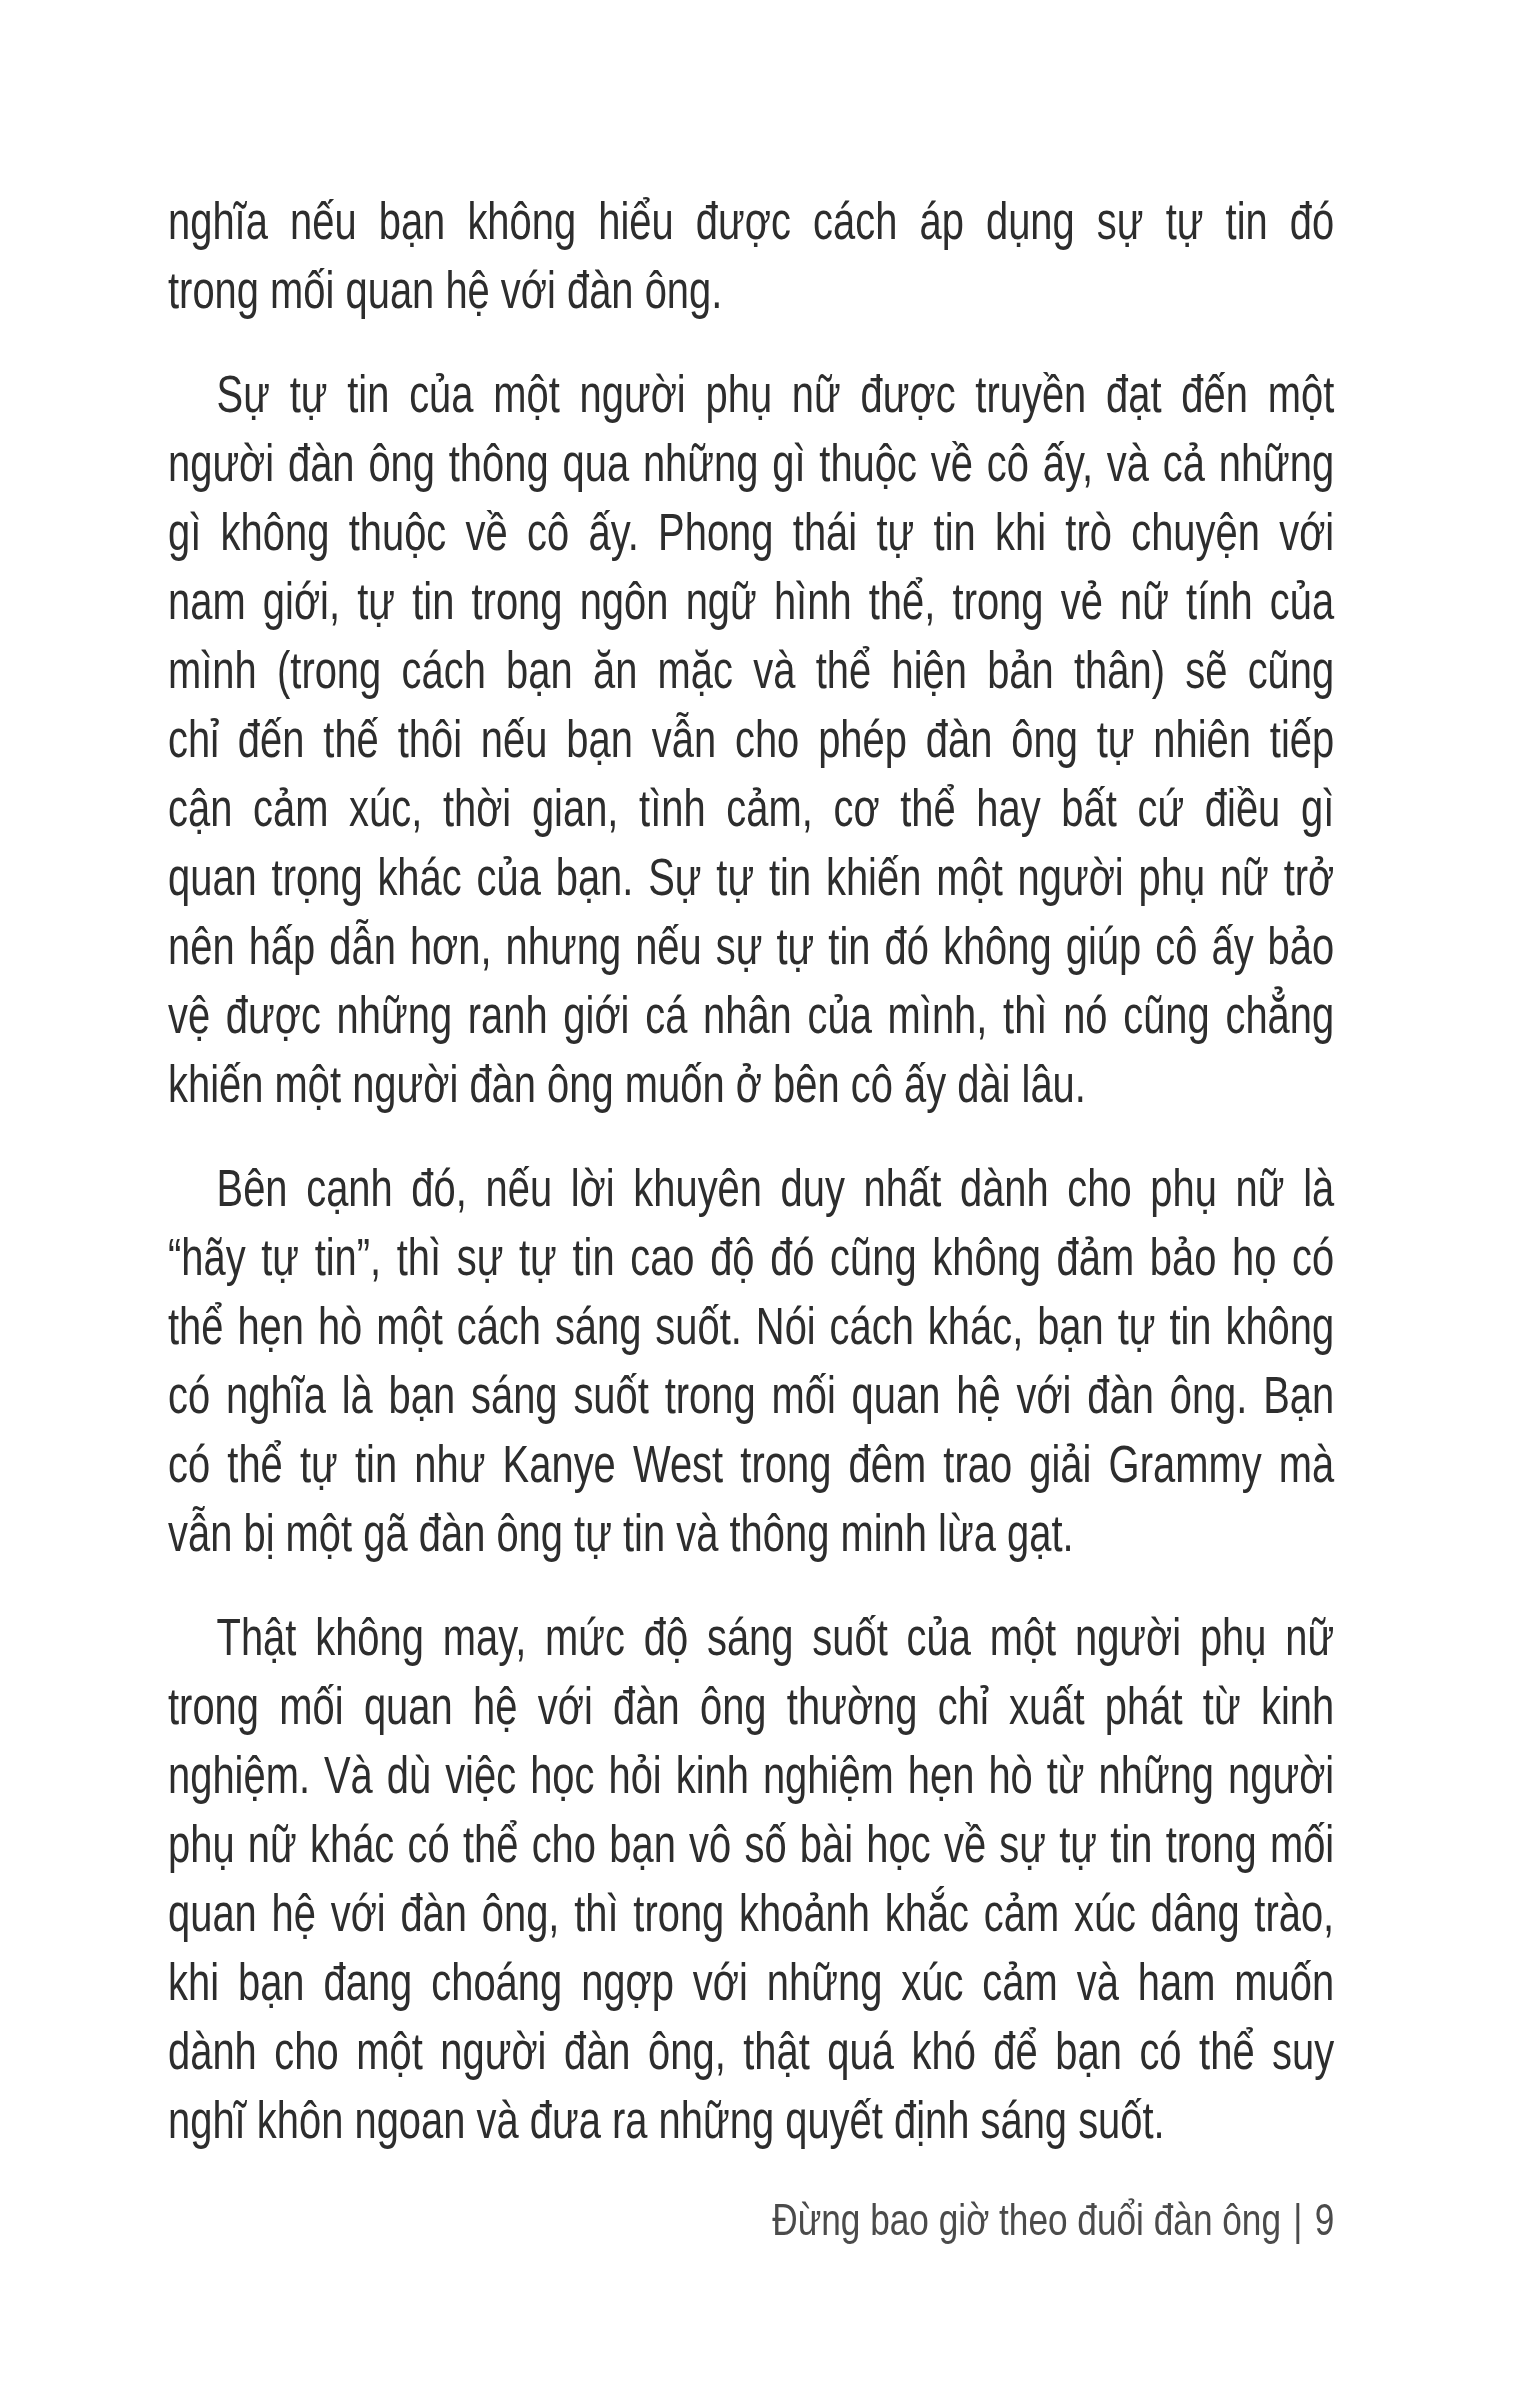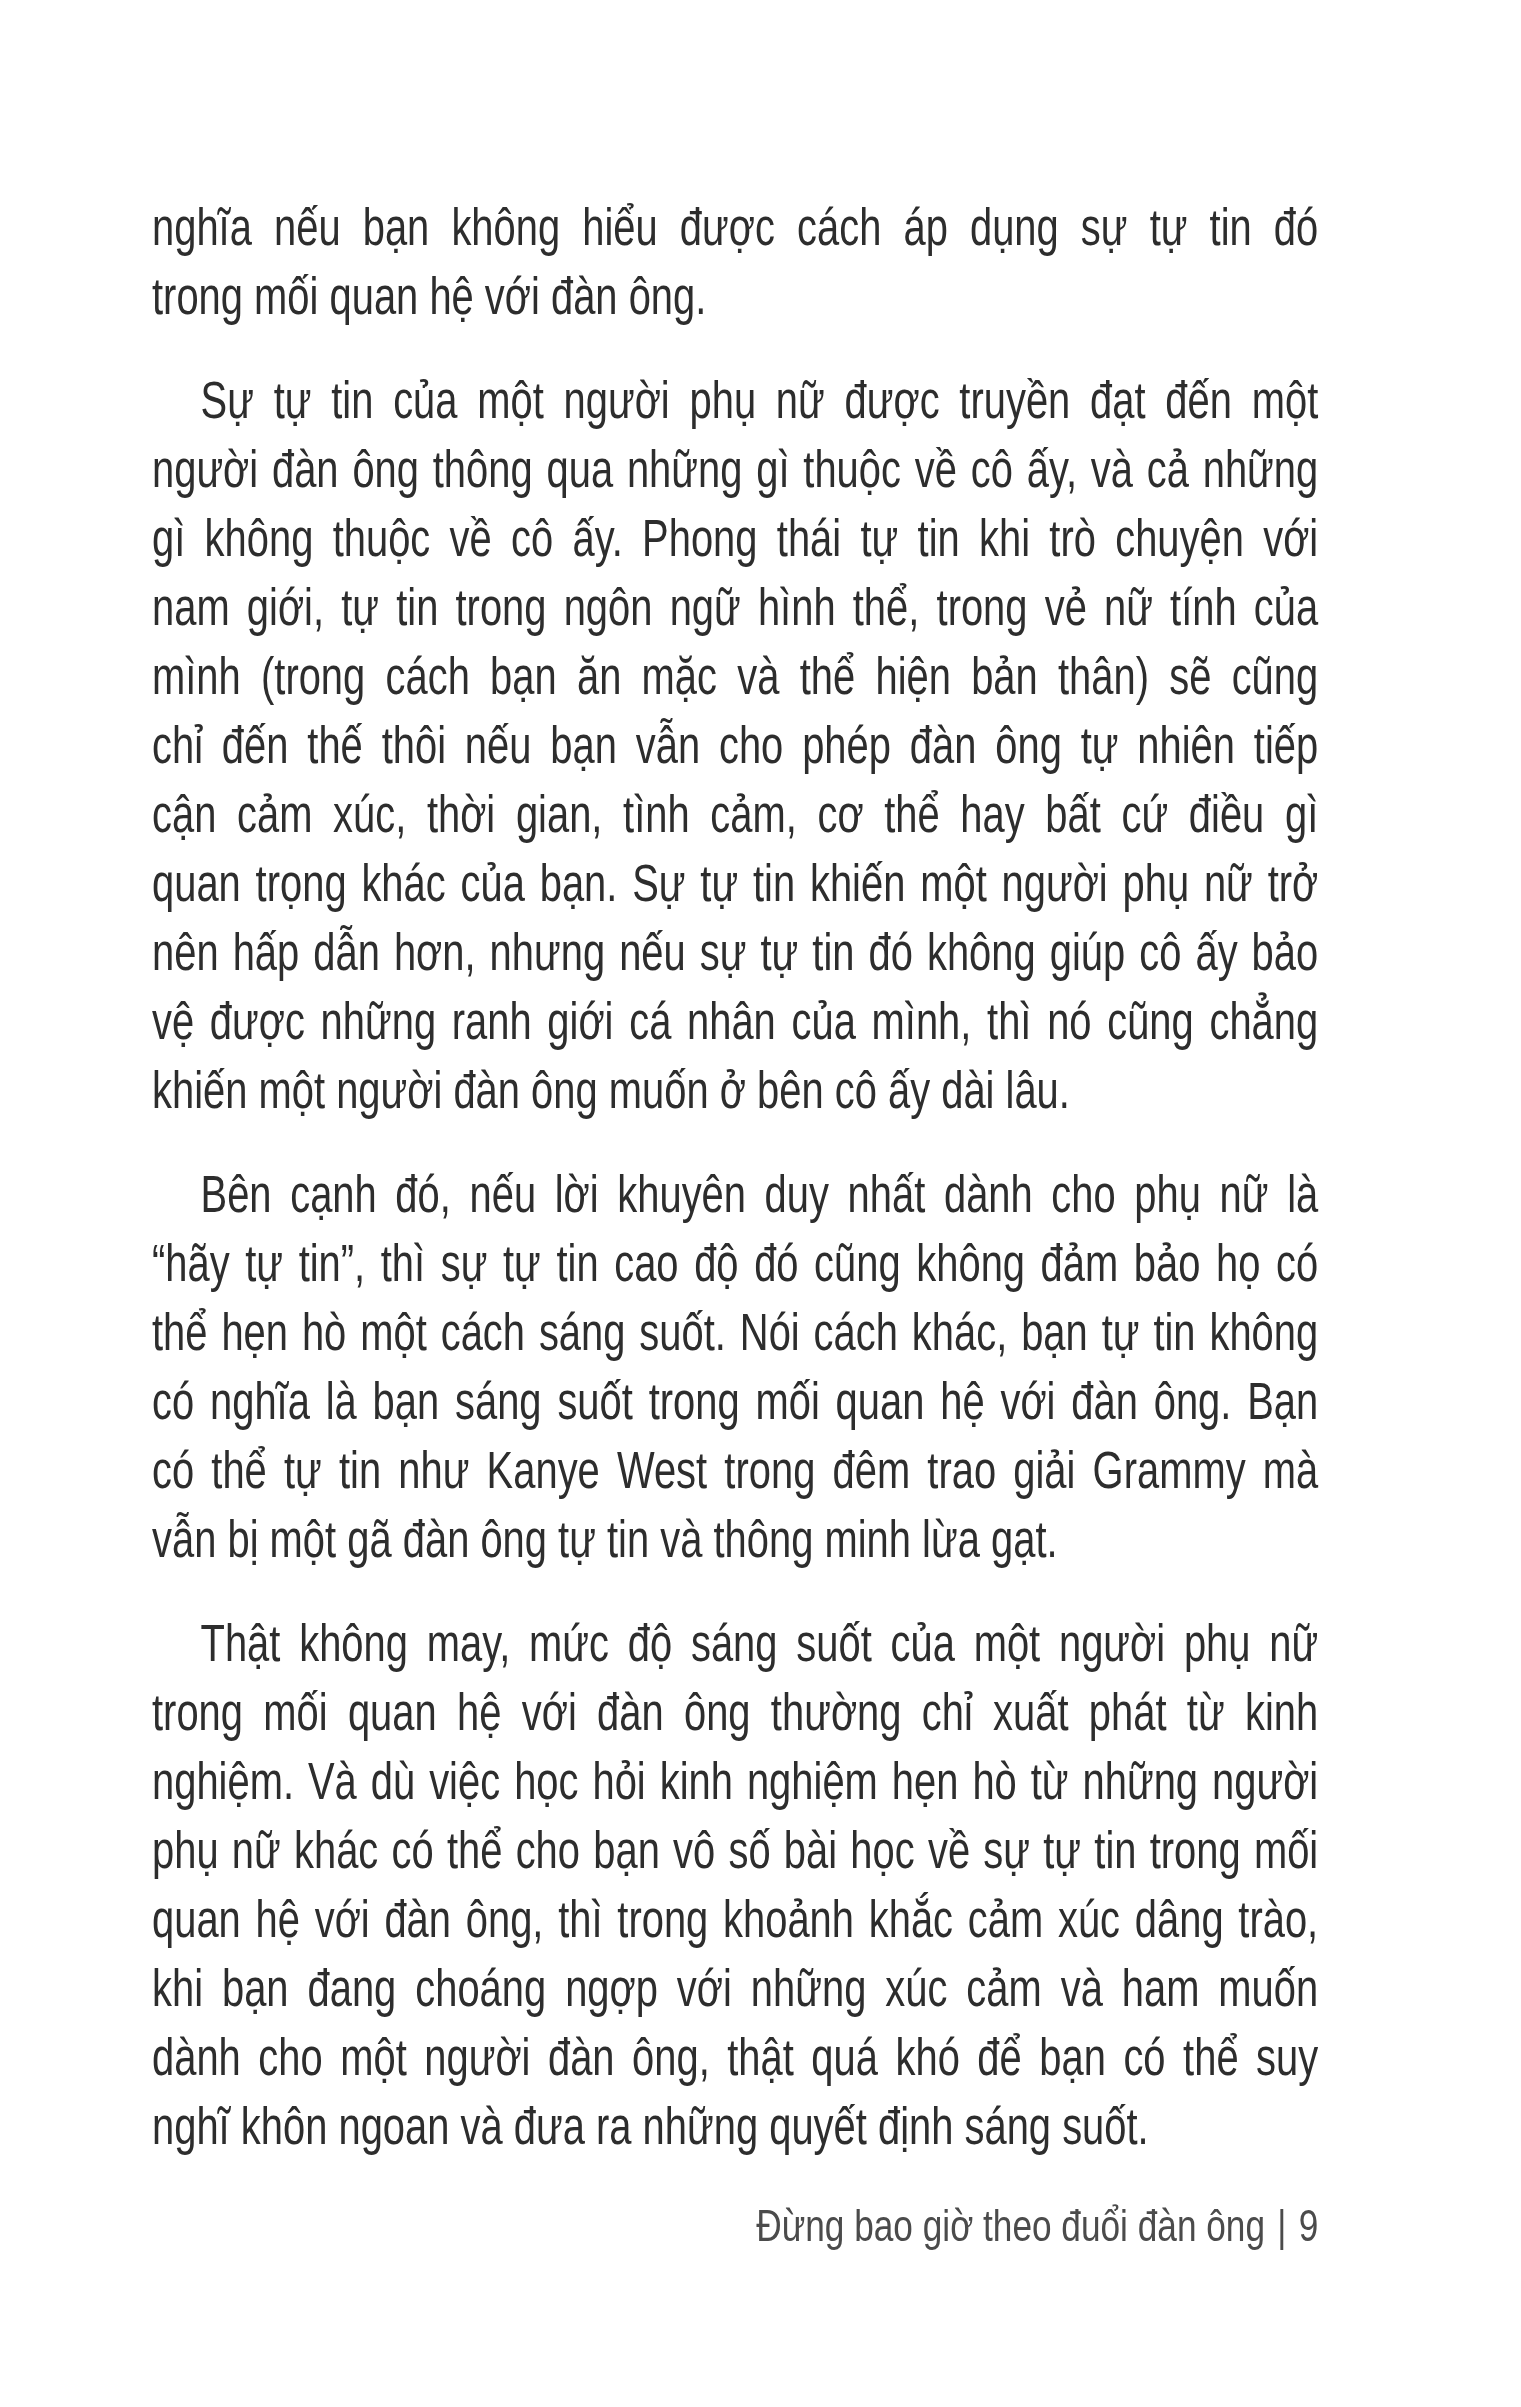--- a/index.html
+++ b/index.html
@@ -10,24 +10,23 @@
   }
   .page {
     position: relative;
     width: 1521px;
     height: 2408px;
     background: #ffffff;
     overflow: hidden;
   }
   .text-block {
     position: absolute;
-    left: 152px;
+    left: 168px;
     top: 187px;
     width: 1166px;
-    margin-top: 6px;
   }
   
   .squeeze {
     width: 1490px;
     transform: scaleX(0.7827);
     transform-origin: 0 0;
   }
   .para {
     margin: 0 0 35px 0;
     padding: 0;

